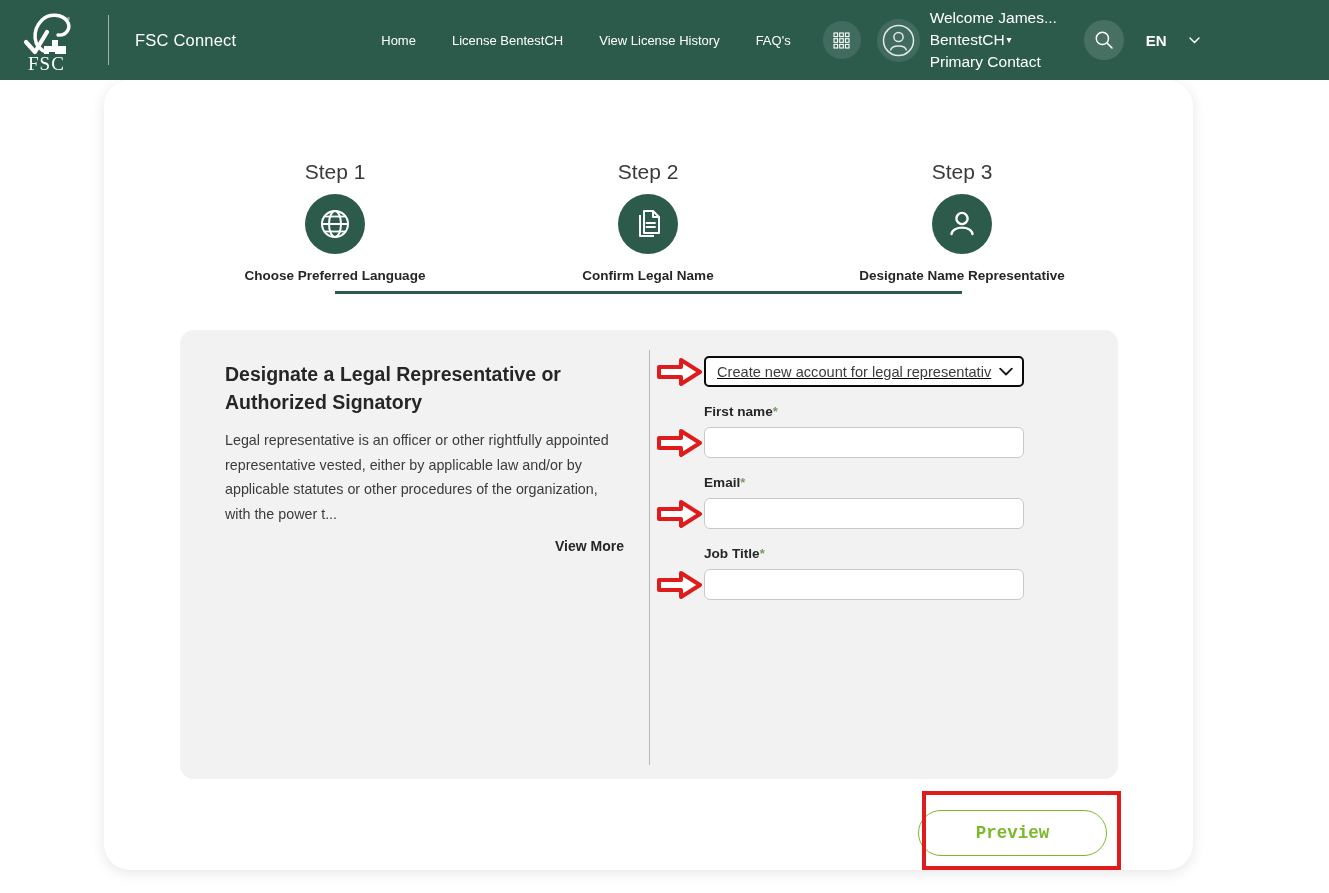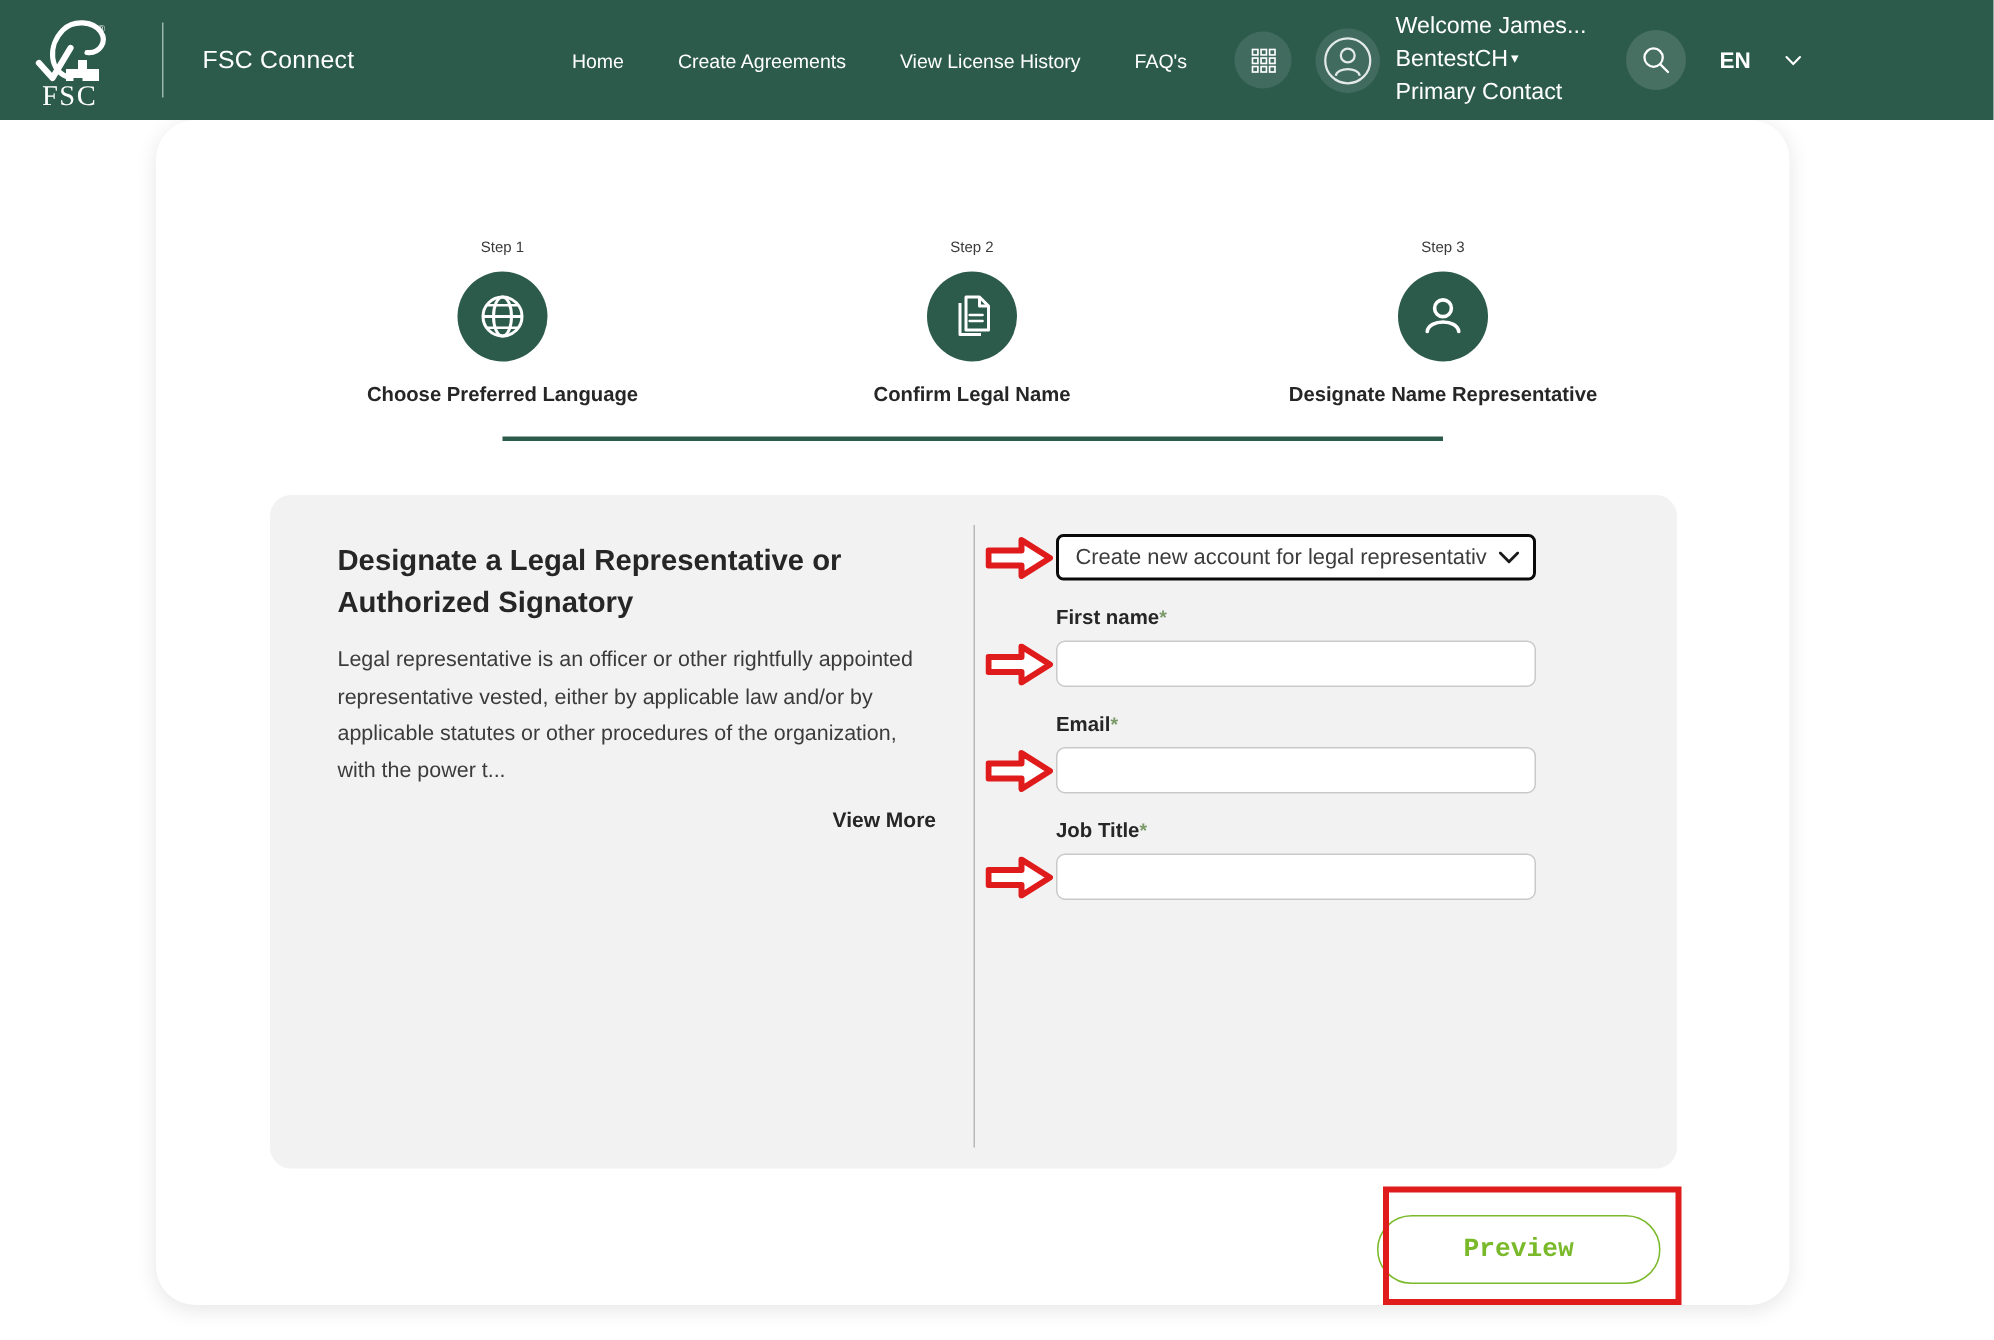--- a/index.html
+++ b/index.html
@@ -107,21 +107,21 @@
   }
   .step {
     position: absolute; top: 0;
     width: 230px;
     text-align: center;
   }
   .step-1 { left: 116px; }
   .step-2 { left: 429px; }
   .step-3 { left: 743px; }
   .step-num {
-    font-size: 10px; color: #3a3a3a;
+    font-size: 21px; color: #3a3a3a;
     margin-bottom: 10px;
   }
   .step-circle {
     width: 60px; height: 60px; border-radius: 50%;
     background: #2c5b4c;
     margin: 0 auto;
     display: flex; align-items: center; justify-content: center;
     position: relative; z-index: 2;
   }
   .step-label {
@@ -253,21 +253,21 @@
       <rect x="27" y="44" width="6" height="7" fill="#2c5b4c"></rect>
       <text x="43" y="13" font-size="7" fill="#ffffff" font-family="'Liberation Serif',serif">®</text>
       <text x="6" y="62" font-size="19" fill="#ffffff" font-family="'Liberation Serif',serif" letter-spacing="1">FSC</text>
     </svg>
     <div class="logo-divider"></div>
     <span class="brand-name">FSC Connect</span>
   </div>
 
   <nav class="main-nav">
     <a class="nav-link">Home</a>
-    <a class="nav-link">Create Agreements</a>
+    <a class="nav-link">License BentestCH</a>
     <a class="nav-link">View License History</a>
     <a class="nav-link">FAQ's</a>
   </nav>
 
   <div class="header-right">
 
     <div class="circle-btn">
       <svg width="17" height="17" viewBox="0 0 17 17">
         <g fill="none" stroke="#ffffff" stroke-width="1.1">
           <rect x="1" y="1" width="3.6" height="3.6"></rect>
@@ -366,21 +366,21 @@
 
     <div class="info-col">
       <h2 class="info-title">Designate a Legal Representative or Authorized Signatory</h2>
       <p class="info-body">Legal representative is an officer or other rightfully appointed representative vested, either by applicable law and/or by applicable statutes or other procedures of the organization, with the power t...</p>
       <span class="view-more">View More</span>
     </div>
 
     <div class="fields-col">
 
       <div class="field">
-        <div style="position:relative;">
+        <div style="position:relative;text-decoration:underline;">
           <svg class="arrow" style="top:2px;" viewBox="0 0 45 28">
             <path d="M2 9 H24 V2 L43 14 L24 26 V19 H2 Z" fill="#ffffff" stroke="#e01b1b" stroke-width="4" stroke-linejoin="round"></path>
           </svg>
           <div class="select-box">
             <span class="select-text">Create new account for legal representativ</span>
             <svg class="select-chevron" width="14" height="9" viewBox="0 0 14 9">
               <path d="M1.2 1.2 L7 7 L12.8 1.2" fill="none" stroke="#1a1a1a" stroke-width="1.9" stroke-linecap="round" stroke-linejoin="round"></path>
             </svg>
           </div>
         </div>

